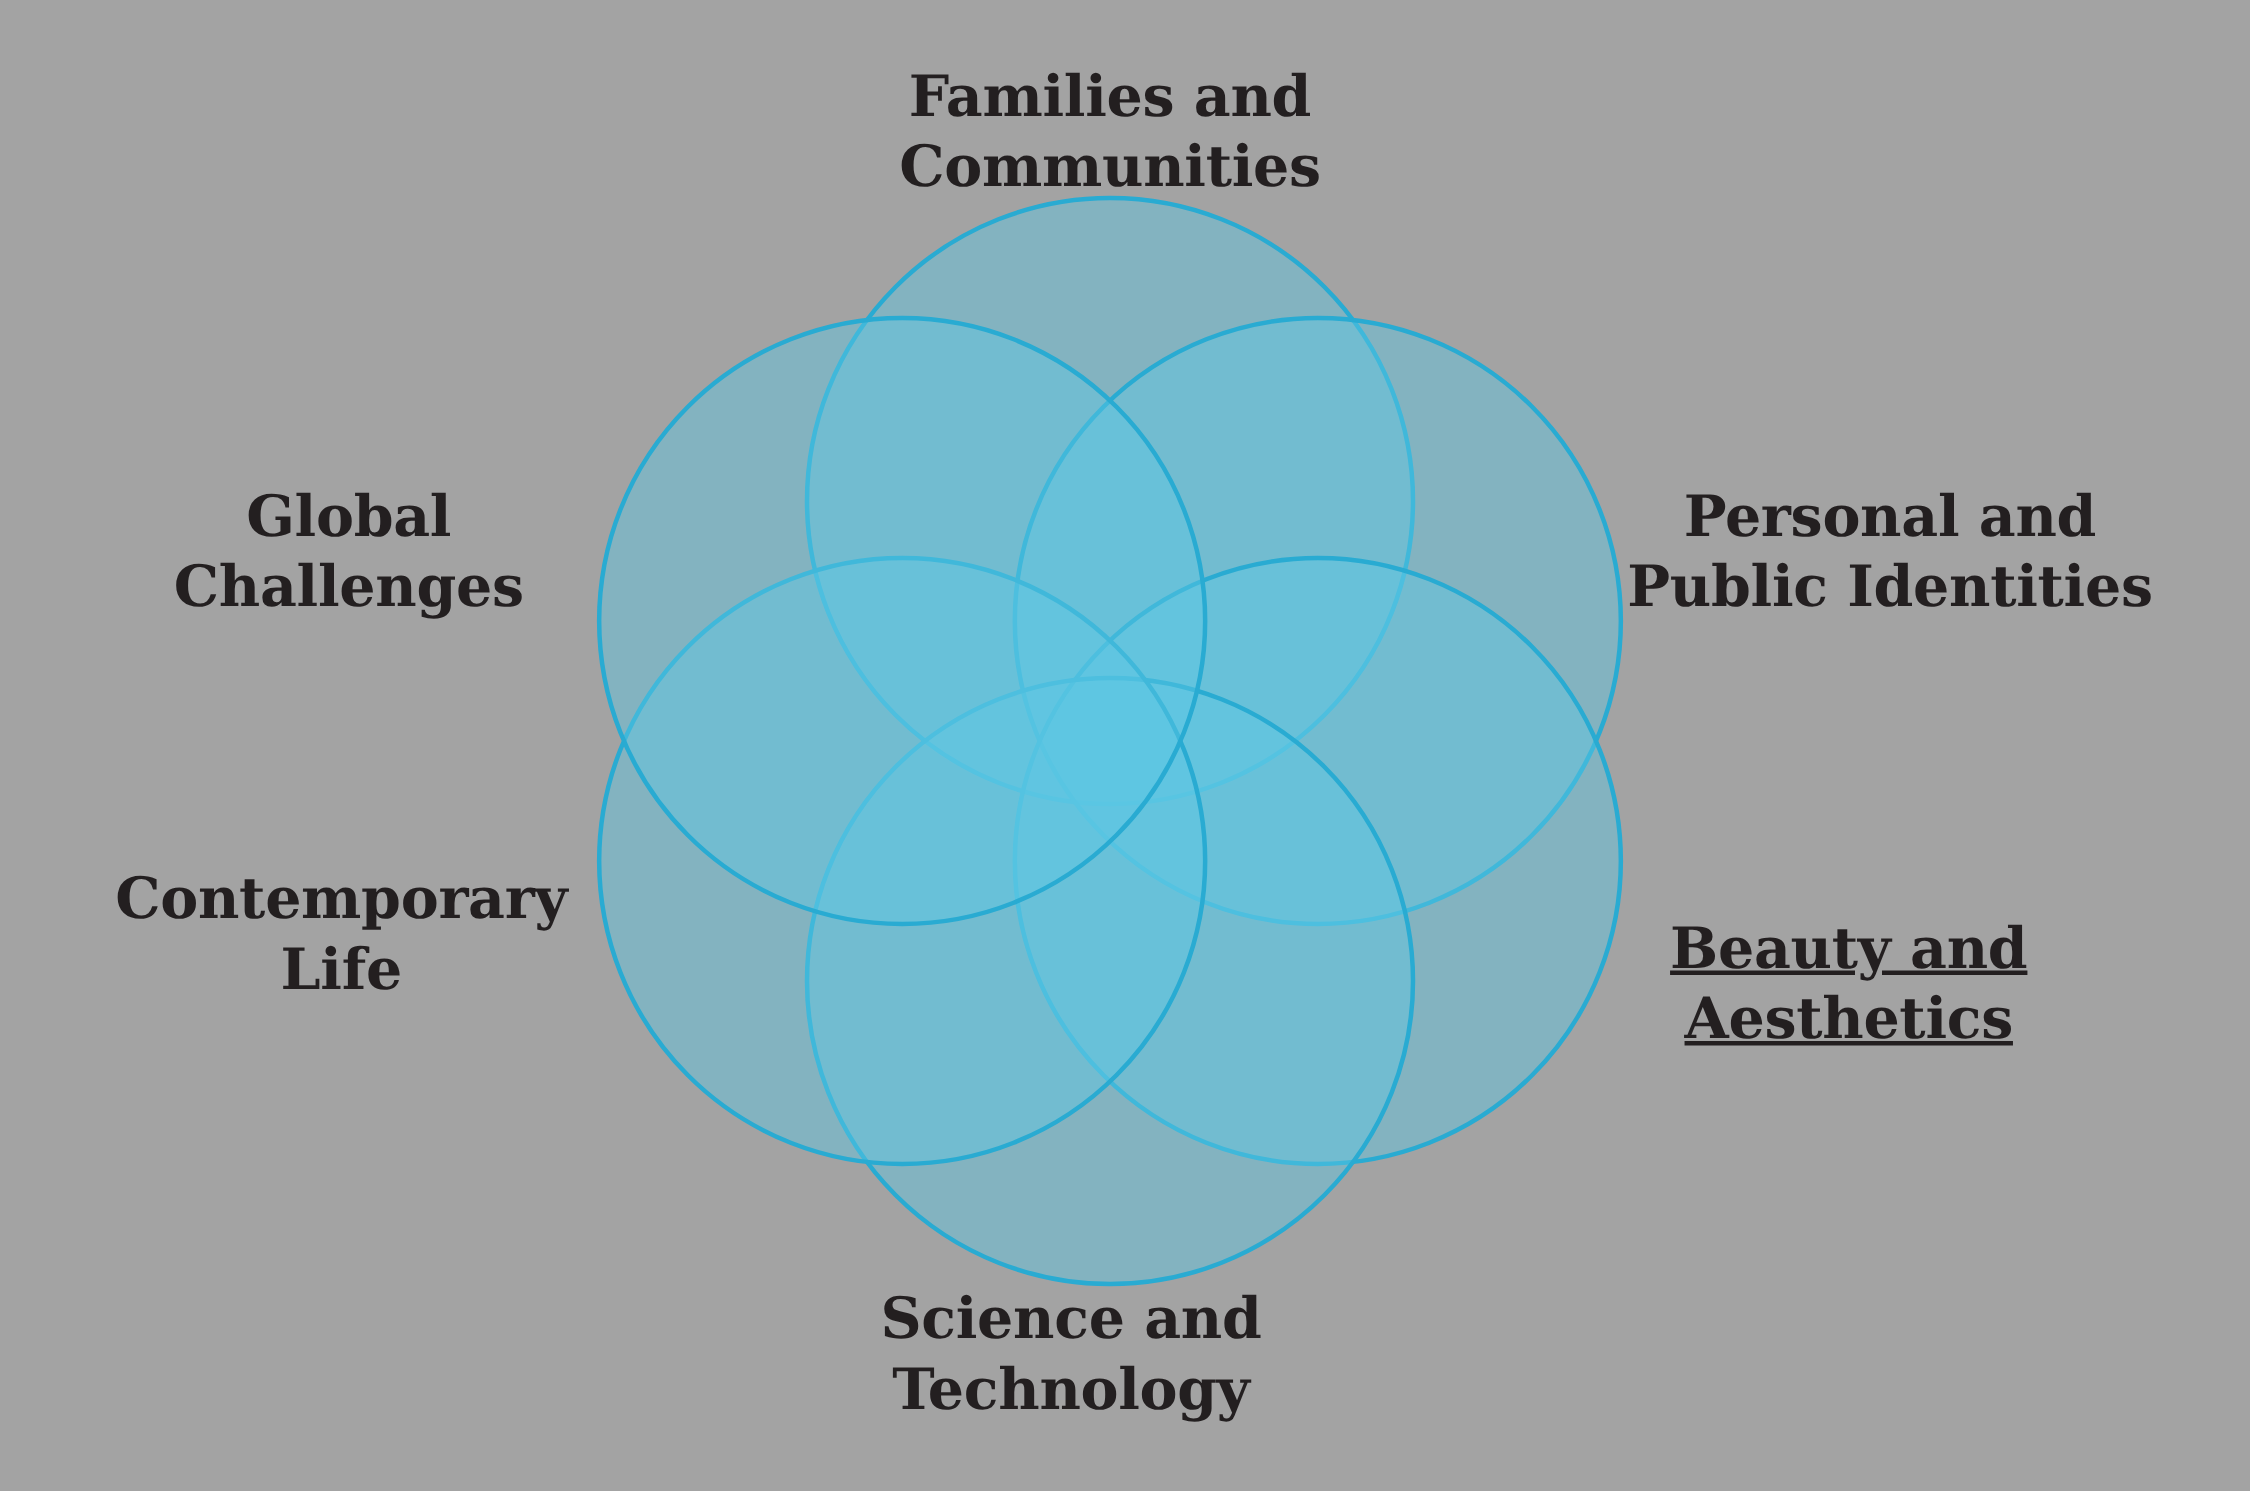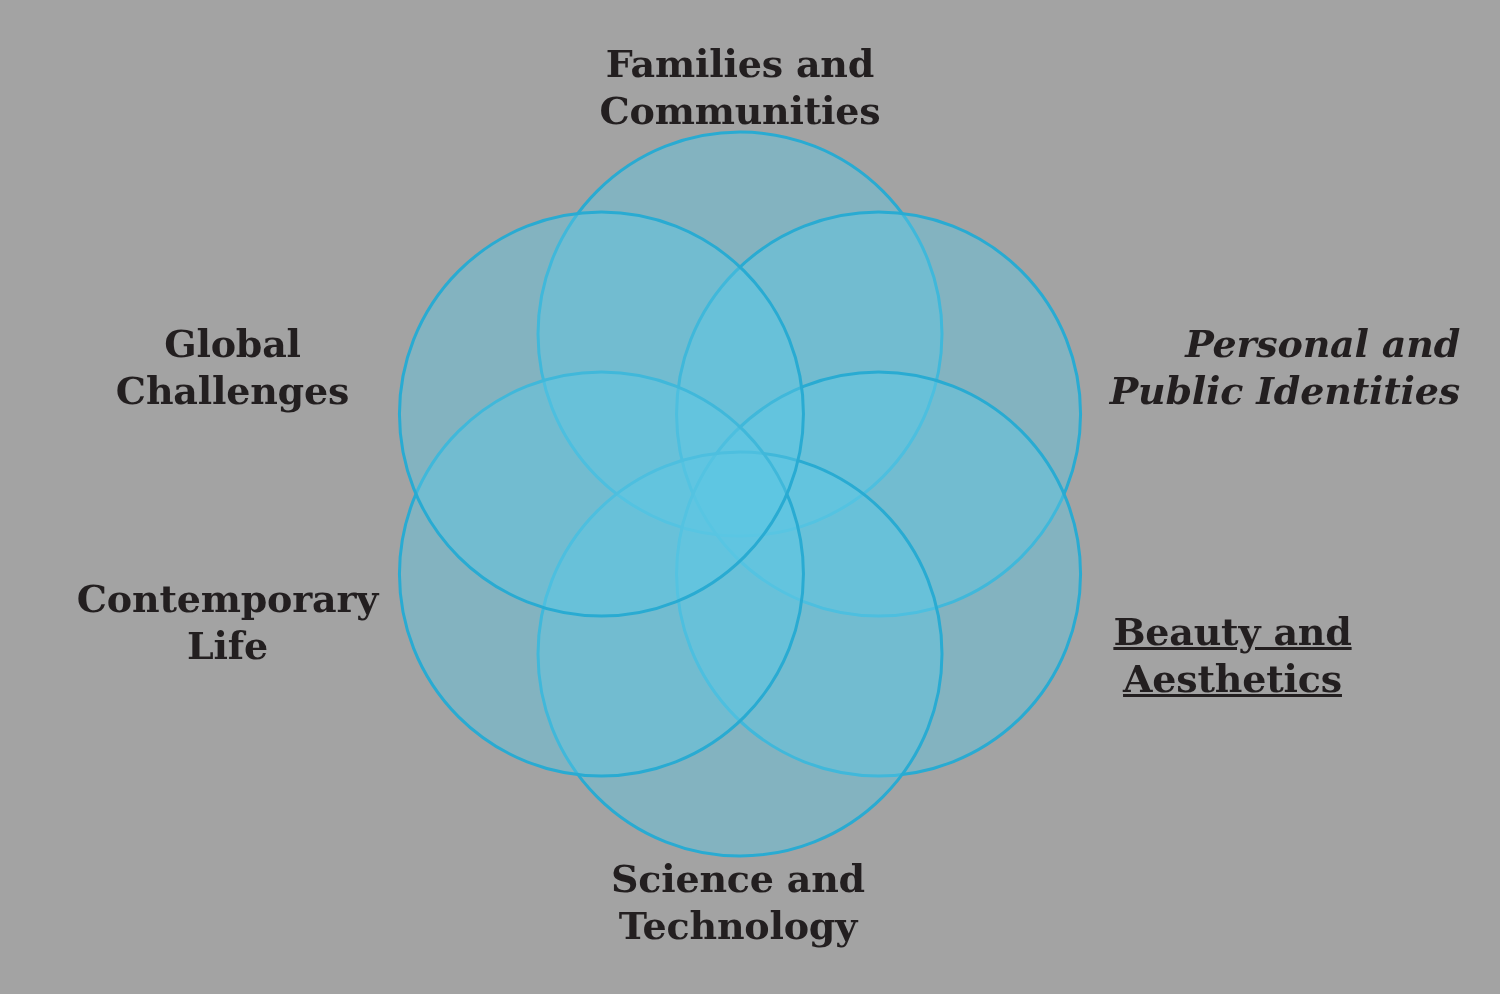--- a/index.html
+++ b/index.html
@@ -44,31 +44,30 @@
     white-space: pre-line;
     user-select: none;
   }
   .label-top {
     left: 470px;
     top: 40px;
     width: 540px;
     text-align: center;
   }
   .label-bottom {
-    left: 468px;
+    left: 444px;
     top: 855px;
     width: 540px;
     text-align: center;
   }
   .label-right-upper {
     left: 1060px;
     top: 320px;
     width: 400px;
-    text-align: right;
-    font-style: italic;
+    text-align: center;
   }
   .label-right-lower {
     left: 1060px;
     top: 608px;
     width: 345px;
     text-align: center;
   }
   .label-left-upper {
     left: 60px;
     top: 320px;

